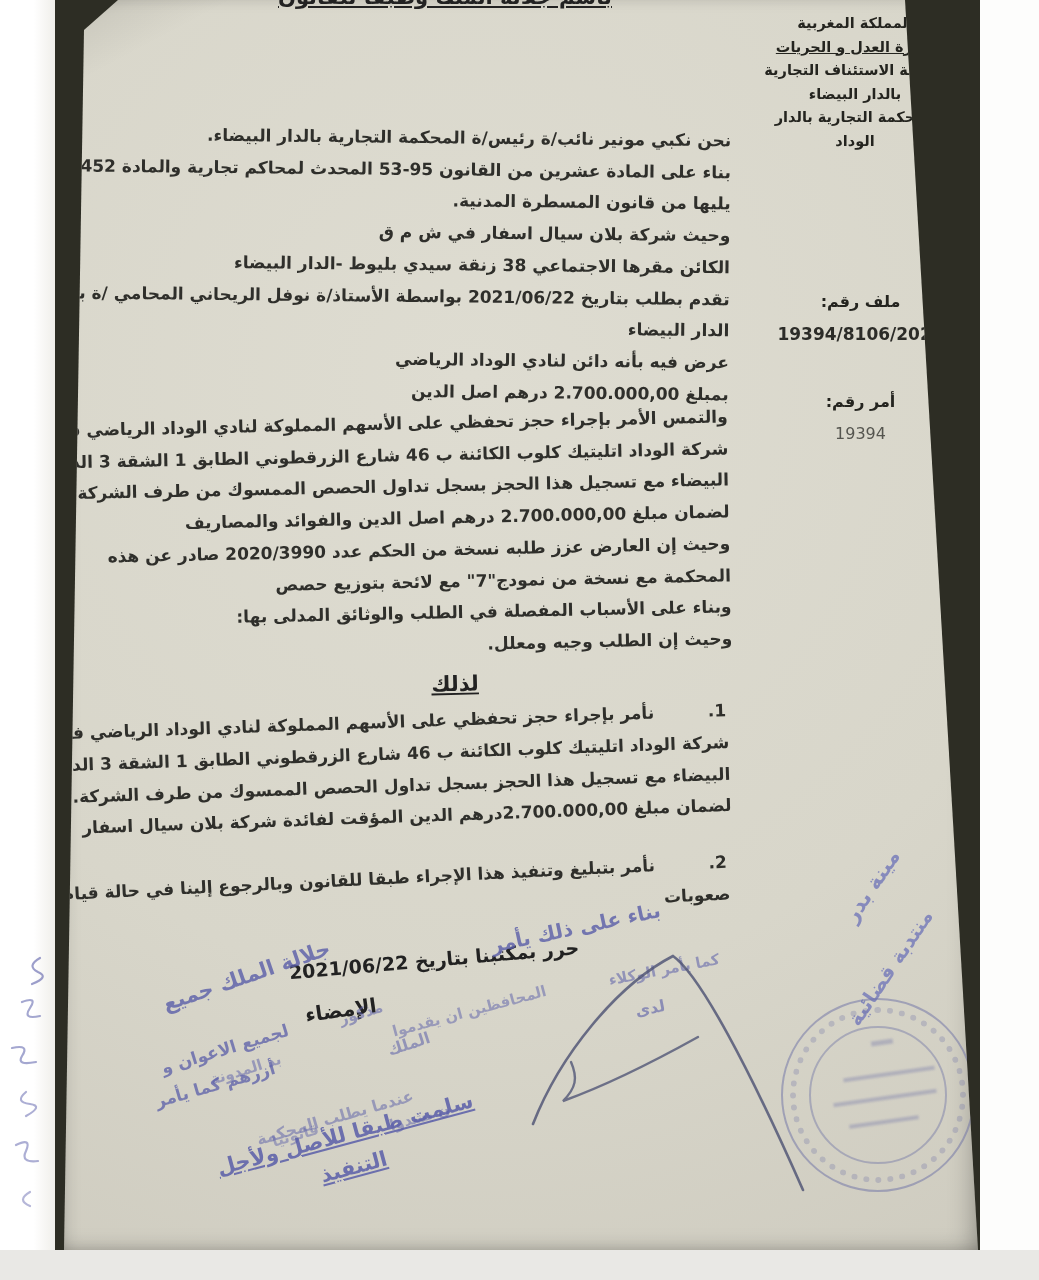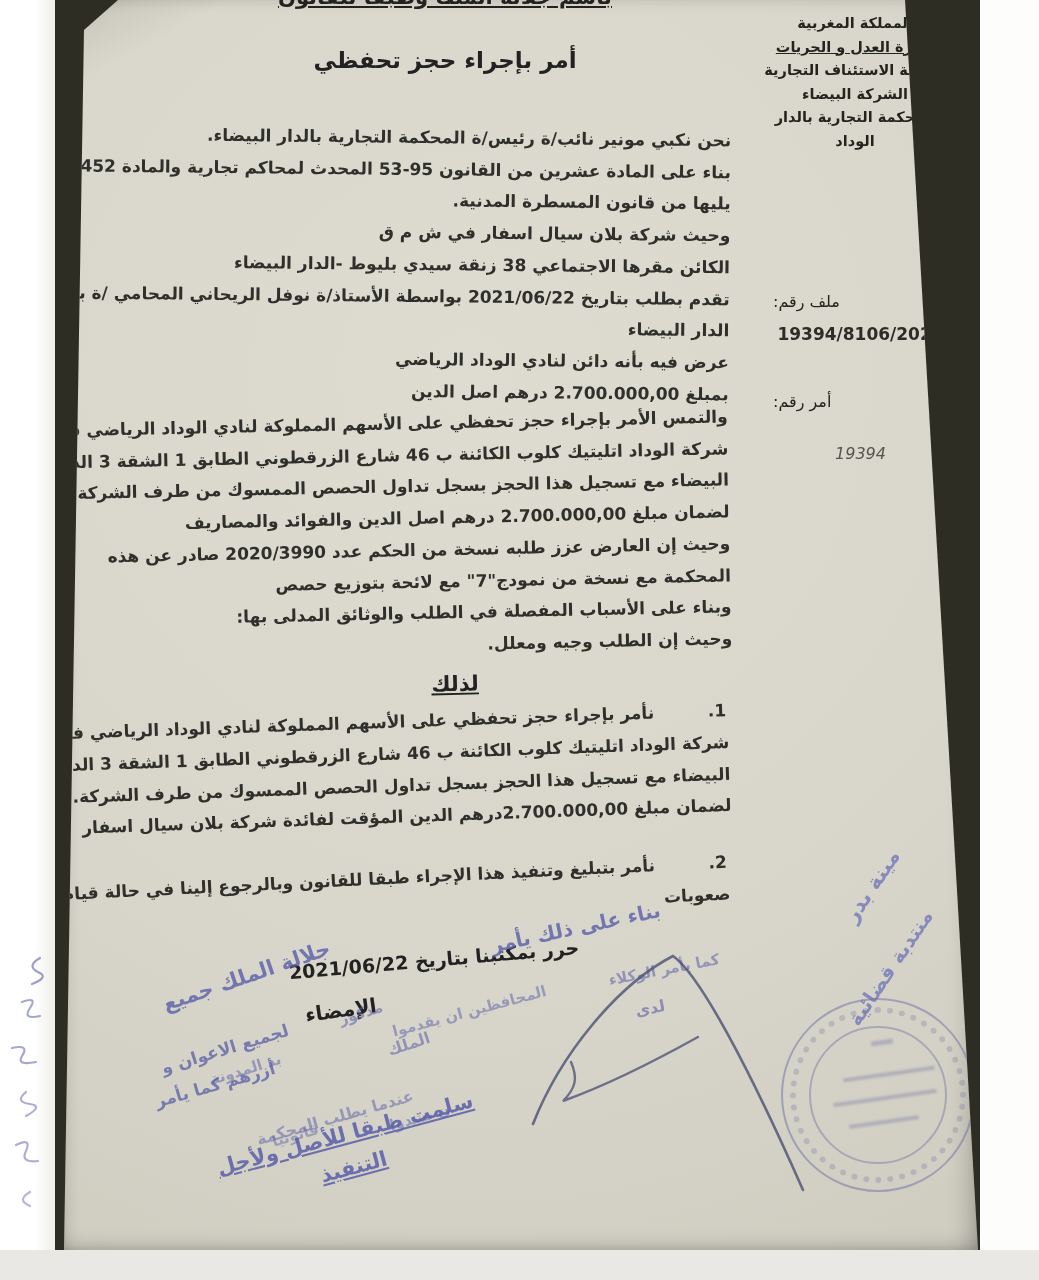--- a/index.html
+++ b/index.html
@@ -58,21 +58,21 @@
   }
   .doc-title{
     position:absolute;left:175px;top:47px;width:430px;
     text-align:center;direction:rtl;color:#222;
     font-size:23px;font-weight:700;
   }
   .bodyblock{position:absolute;left:38px;width:637px;direction:rtl;text-align:right;color:var(--ink);font-size:17px;font-weight:600;}
   .body-a{top:122px;transform:rotate(0.6deg);}
   .body-b{top:408px;transform:rotate(-1.2deg);}
   .bline{line-height:31.7px;white-space:nowrap;}
-  .ref-label{position:absolute;direction:rtl;color:#24241f;font-weight:400;font-size:16px;text-align:left;width:175px;left:718px;}
+  .ref-label{position:absolute;direction:rtl;color:#24241f;font-weight:700;font-size:16px;text-align:center;width:175px;left:718px;}
   .ref-number{position:absolute;direction:ltr;color:#2c2c28;font-weight:700;font-size:17px;text-align:center;width:205px;left:703px;}
   .ref-number-light{font-weight:400;color:#55554f;font-size:16px;}
   .therefore{
     position:absolute;left:345px;top:672px;width:110px;text-align:center;
     direction:rtl;color:#222;font-size:21px;font-weight:700;text-decoration:underline;
     transform:rotate(-1.5deg);
   }
   .opitem{position:absolute;left:38px;width:637px;direction:rtl;text-align:right;color:var(--ink);font-size:17px;font-weight:600;}
   .op1{top:706px;transform:rotate(-2deg);}
   .op2{top:862px;transform:rotate(-2.8deg);}
@@ -140,27 +140,26 @@
 <div class="bottom-strip"></div>
 
 <div class="photo">
   <div class="paper">
     <div class="crease"></div>
 
     <div class="letterhead">
       <div>المملكة المغربية</div>
       <div class="lh-underline">وزارة العدل و الحريات</div>
       <div>محكمة الاستئناف التجارية</div>
-      <div>الشركة البيضاء</div>
+      <div>بالدار البيضاء</div>
       <div>المحكمة التجارية بالدار</div>
       <div>الوداد</div>
     </div>
 
     <div class="invocation">باسم جلالة الملك وطبقا للقانون</div>
-    <div class="doc-title">أمر بإجراء حجز تحفظي</div>
 
     <div class="bodyblock body-a">
       <div class="bline">نحن  نكبي مونير نائب/ة رئيس/ة المحكمة التجارية بالدار البيضاء.</div>
       <div class="bline">بناء على المادة عشرين من القانون 95-53 المحدث لمحاكم تجارية والمادة 452 وما</div>
       <div class="bline">يليها من قانون المسطرة المدنية.</div>
       <div class="bline">وحيث  شركة بلان سيال اسفار في ش م ق</div>
       <div class="bline">الكائن مقرها الاجتماعي 38 زنقة سيدي بليوط -الدار البيضاء</div>
       <div class="bline">تقدم بطلب بتاريخ 2021/06/22 بواسطة الأستاذ/ة نوفل الريحاني المحامي /ة بهيئة</div>
       <div class="bline">الدار البيضاء</div>
       <div class="bline">عرض فيه بأنه دائن لنادي الوداد الرياضي</div>
@@ -174,21 +173,21 @@
       <div class="bline">لضمان مبلغ  2.700.000,00 درهم اصل الدين والفوائد والمصاريف</div>
       <div class="bline">وحيث إن العارض عزز طلبه نسخة من الحكم عدد 2020/3990 صادر عن هذه</div>
       <div class="bline">المحكمة مع نسخة من نمودج"7"  مع لائحة بتوزيع حصص</div>
       <div class="bline">وبناء على الأسباب المفصلة في الطلب والوثائق المدلى بها:</div>
       <div class="bline">وحيث إن الطلب وجيه ومعلل.</div>
     </div>
 
     <div class="ref-label" style="top:292px;">ملف رقم:</div>
     <div class="ref-number" style="top:324px;">19394/8106/2021</div>
     <div class="ref-label" style="top:392px;">أمر رقم:</div>
-    <div class="ref-number ref-number-light" style="top:444px;font-style:italic;">19394</div>
+    <div class="ref-number ref-number-light" style="top:424px;">19394</div>
 
     <div class="therefore">لذلك</div>
 
     <div class="opitem op1">
       <div class="first">
         <span class="itm-num">.1</span>
         <span>نأمر بإجراء حجز تحفظي على الأسهم المملوكة لنادي الوداد الرياضي في</span>
       </div>
       <div class="cont">شركة الوداد اتليتيك كلوب الكائنة ب 46 شارع الزرقطوني الطابق 1 الشقة 3 الدار</div>
       <div class="cont">البيضاء مع تسجيل هذا الحجز بسجل تداول الحصص الممسوك من طرف الشركة.</div>

